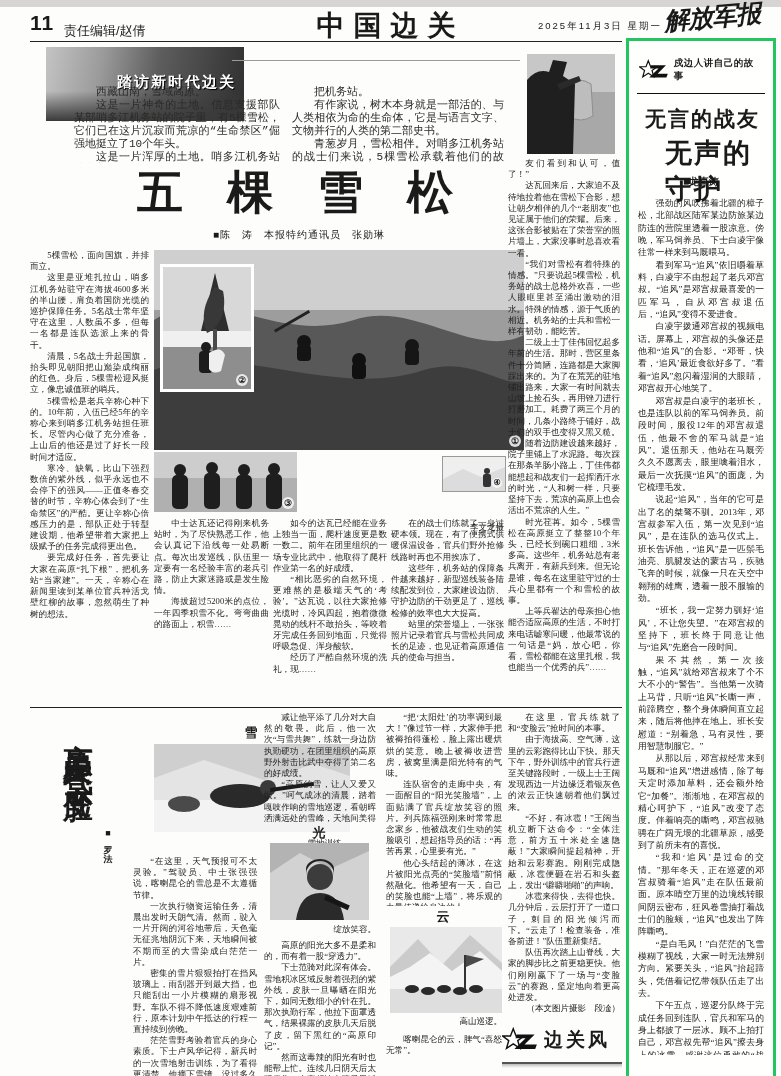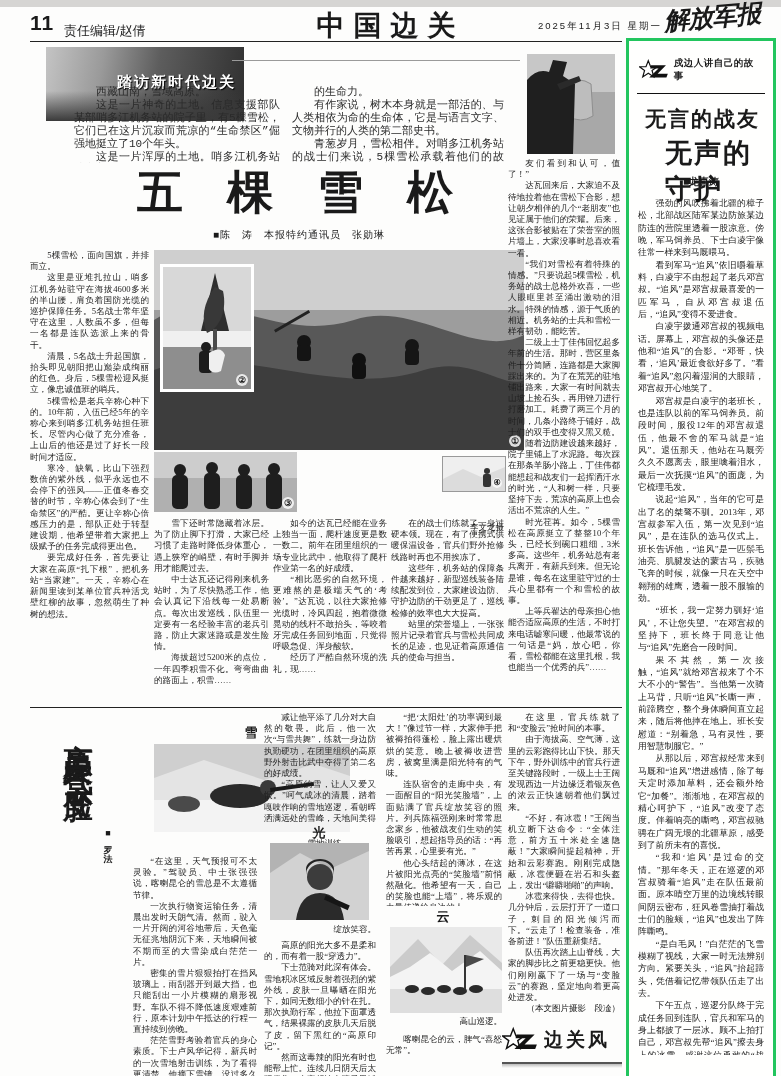--- a/index.html
+++ b/index.html
@@ -93,21 +93,21 @@
     <div class="banner-title">踏访新时代边关</div>
   </div>
   <div class="abs banner-rule"></div>
 
   <div class="abs txt intro" style="left:74px;top:86px;width:206px;height:77px;">
       <p>西藏山南，雪域高原。</p>
       <p>这是一片神奇的土地。信息支援部队某部哨多江机务站的院子里，有5棵雪松，它们已在这片沉寂而荒凉的“生命禁区”倔强地挺立了10个年头。</p>
       <p>这是一片浑厚的土地。哨多江机务站驻守着5名战士，他们常年在人迹罕至、环境恶劣的山路中奔走，巡线最高点位海拔超过5200米。像雪松一样，每个人的身上都彰显着顽强坚韧</p>
     </div>
   <div class="abs txt intro" style="left:292px;top:86px;width:212px;height:77px;">
-      <p>的生命力。</p>
+      <p>把机务站。</p>
       <p>有作家说，树木本身就是一部活的、与人类相依为命的生命体，它是与语言文字、文物并行的人类的第二部史书。</p>
       <p>青葱岁月，雪松相伴。对哨多江机务站的战士们来说，5棵雪松承载着他们的故事，记录着他们的心声，见证着他们如何在风雪的砥砺中成长为一名优秀的军人。今天，就让我们走进这里，一同领略兵和树共同创造的“生命奇迹”。</p>
     </div>
 
   <div class="abs photo" style="left:527px;top:54px;width:88px;height:100px;">
     <svg viewBox="0 0 88 100" preserveAspectRatio="none">
       <rect width="88" height="100" fill="#c7c7c7"></rect>
       <rect y="38" width="88" height="62" fill="#a8a8a8"></rect>
       <path d="M40 30 Q52 22 64 30 L66 62 Q53 70 42 62 Z" fill="#bdbdbd" stroke="#8e8e8e"></path>
       <path d="M0 100 L0 26 Q10 14 22 18 L26 6 L40 8 L36 22 L48 30 L46 100 Z" fill="#1f1f1f"></path>
@@ -182,21 +182,20 @@
 
   <div class="abs txt bodytxt" style="left:30px;top:250px;width:119px;height:452px;">
       <p>5棵雪松，面向国旗，并排而立。</p>
       <p>这里是亚堆扎拉山，哨多江机务站驻守在海拔4600多米的半山腰，肩负着国防光缆的巡护保障任务。5名战士常年坚守在这里，人数虽不多，但每一名都是连队选派上来的骨干。</p>
       <p>清晨，5名战士升起国旗，抬头即见朝阳把山巅染成绚丽的红色。身后，5棵雪松迎风挺立，像忠诚值班的哨兵。</p>
       <p>5棵雪松是老兵辛称心种下的。10年前，入伍已经5年的辛称心来到哨多江机务站担任班长。尽管内心做了充分准备，上山后的他还是过了好长一段时间才适应。</p>
       <p>寒冷、缺氧，比山下强烈数倍的紫外线，似乎永远也不会停下的强风——正值冬春交替的时节，辛称心体会到了“生命禁区”的严酷。更让辛称心倍感压力的是，部队正处于转型建设期，他希望带着大家把上级赋予的任务完成得更出色。</p>
       <p>要完成好任务，首先要让大家在高原“扎下根”，把机务站“当家建”。一天，辛称心在新闻里读到某单位官兵种活戈壁红柳的故事，忽然萌生了种树的想法。</p>
     </div>
   <div class="abs txt bodytxt" style="left:154px;top:518px;width:115px;height:186px;">
-      <p>雪下还时常隐藏着冰层。为了防止脚下打滑，大家已经习惯了走路时降低身体重心，遇上狭窄的峭壁，有时手脚并用才能爬过去。</p>
       <p>中士达瓦还记得刚来机务站时，为了尽快熟悉工作，他会认真记下沿线每一处易断点。每次出发巡线，队伍里一定要有一名经验丰富的老兵引路，防止大家迷路或是发生险情。</p>
       <p>海拔超过5200米的点位，一年四季积雪不化。弯弯曲曲的路面上，积雪……</p>
     </div>
   <div class="abs txt bodytxt" style="left:273px;top:518px;width:114px;height:186px;">
       <p>如今的达瓦已经能在业务上独当一面，爬杆速度更是数一数二。前年在团里组织的一场专业比武中，他取得了爬杆作业第一名的好成绩。</p>
       <p>“相比恶劣的自然环境，更难熬的是极端天气的‘考验’。”达瓦说，以往大家抢修光缆时，冷风四起，抱着微微晃动的线杆不敢抬头，等咬着牙完成任务回到地面，只觉得呼吸急促、浑身酸软。</p>
       <p>经历了严酷自然环境的洗礼，现……</p>
     </div>
   <div class="abs txt bodytxt" style="left:391px;top:518px;width:113px;height:186px;">
       <p>在的战士们练就了一身过硬本领。现在，有了便携式供暖保温设备，官兵们野外抢修线路时再也不用挨冻了。</p>

